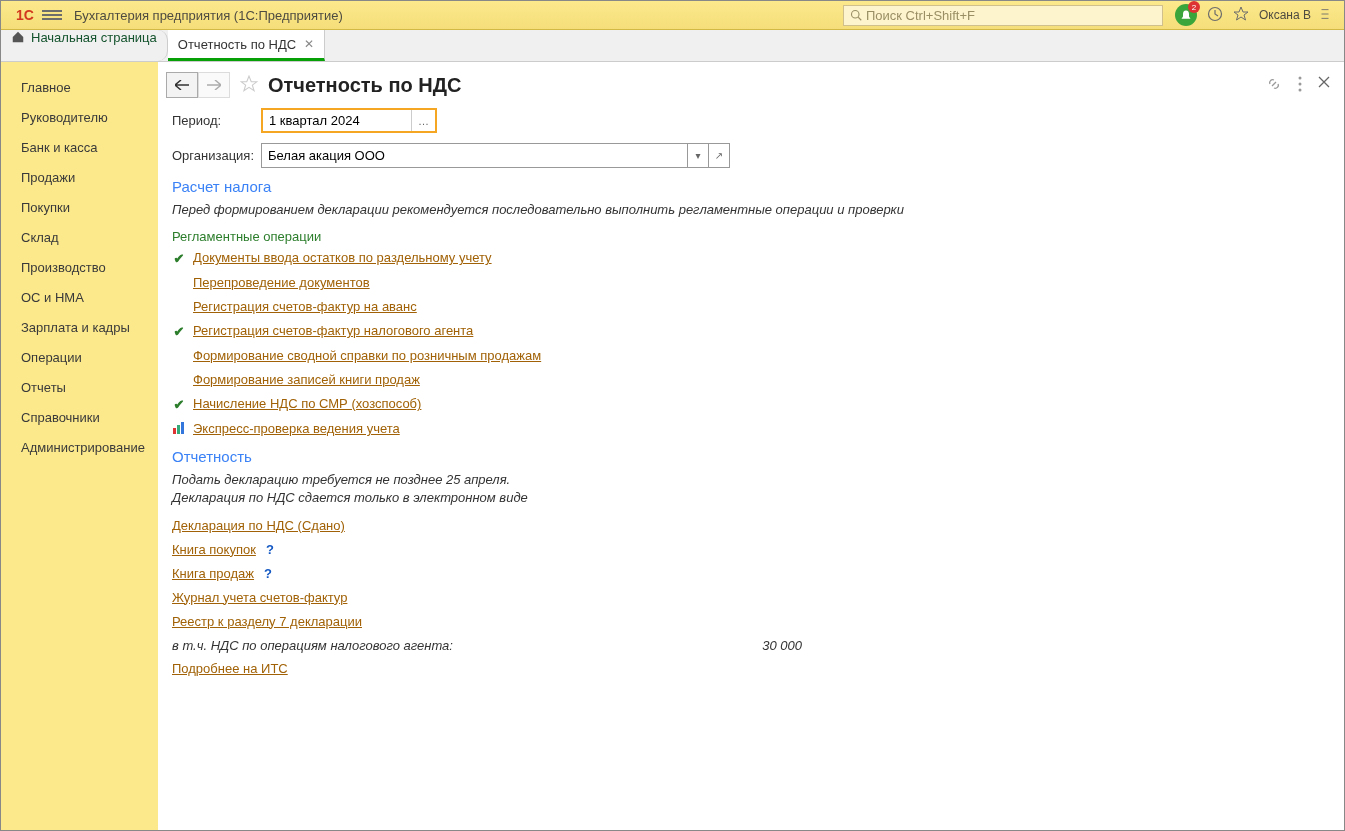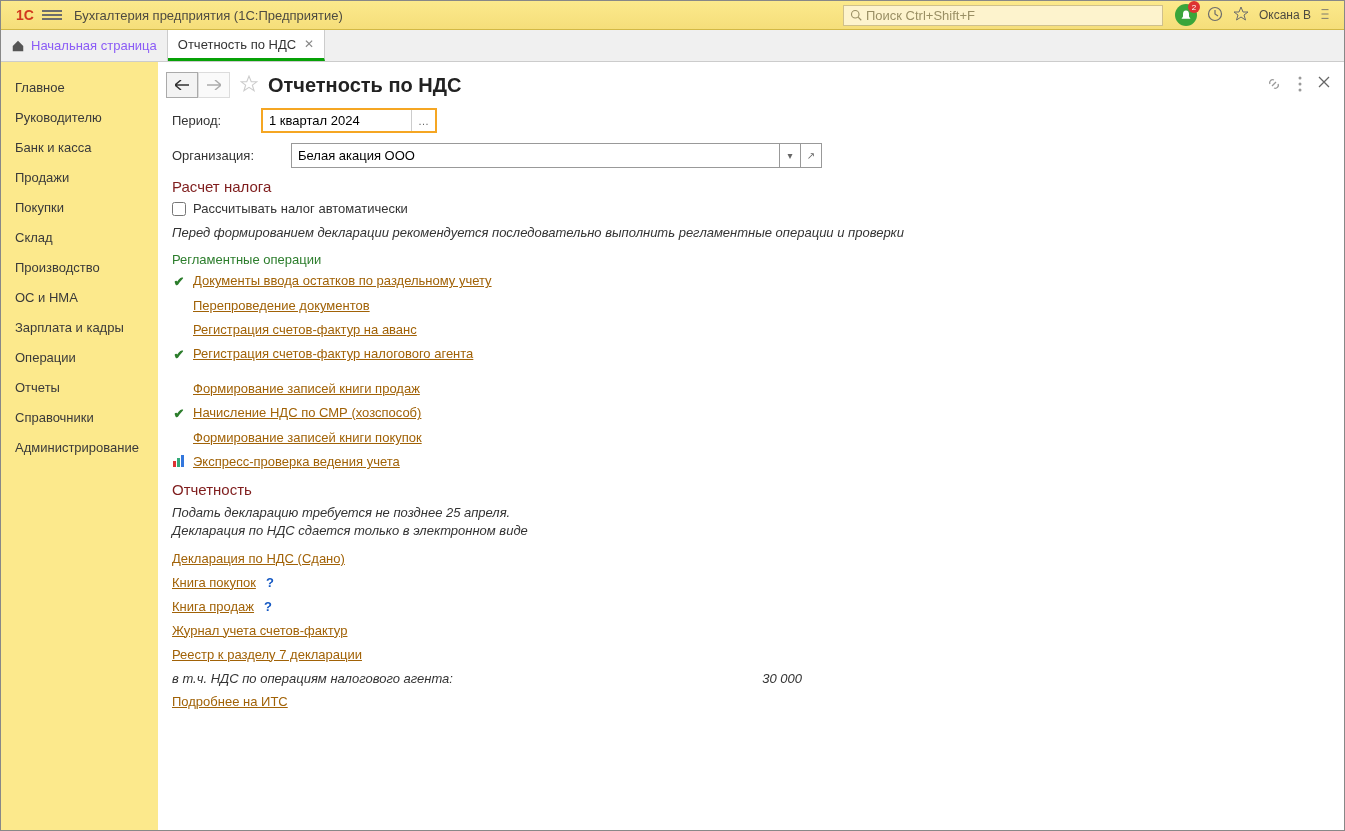--- a/index.html
+++ b/index.html
@@ -13,50 +13,50 @@
 .titlebar .spacer { flex: 1; }
 .titlebar .search { width: 320px; height: 21px; border: 1px solid #cfc08c; background: #fdf3cd; display: flex; align-items: center; padding: 0 6px; color: #9a8f64; }
 .titlebar .search svg { margin-right: 4px; }
 .titlebar .right-icons { display: flex; align-items: center; gap: 10px; margin-left: 12px; }
 .titlebar .bell { position: relative; width: 22px; height: 22px; border-radius: 50%; background: #3aa53a; display: flex; align-items: center; justify-content: center; }
 .titlebar .badge { position: absolute; top: -3px; right: -3px; background: #d33; color: #fff; border-radius: 50%; width: 12px; height: 12px; font-size: 8px; display: flex; align-items: center; justify-content: center; }
 .titlebar .icon-btn { cursor: pointer; color: #6c6c6c; }
 .titlebar .username { font-size: 12px; color: #4e4b41; }
 
 .tabbar { height: 32px; background: #f0f0f0; display: flex; align-items: stretch; border-bottom: 1px solid #ccc; }
-.tabbar .tab-home { display: flex; align-items: center; padding: 0 10px; gap: 6px; color: #8b5cf6; cursor: pointer; border-right: 1px solid #ccc; }
+.tabbar .tab-home { display: flex; align-items: flex-start; padding: 0 10px; gap: 6px; color: #14532d; cursor: pointer; border-right: 1px solid #ccc; border-radius: 10px; }
 .tabbar .tab-home svg { width: 14px; height: 14px; }
 .tabbar .tab { display: flex; align-items: center; padding: 0 10px; gap: 8px; background: #fff; border-right: 1px solid #ccc; border-bottom: 3px solid #07a107; position: relative; cursor: pointer; }
 .tabbar .tab .close { font-size: 12px; color: #888; }
 
 .body-area { display: flex; height: calc(100% - 61px); }
-.sidebar { width: 157px; background: #fce98c; padding: 10px 4px; }
+.sidebar { width: 157px; background: #fce98c; padding: 10px 10px; }
 .sidebar .nav-item { padding: 8px 10px 7px; color: #3a3a3a; font-size: 13px; cursor: pointer; }
 
 .content { flex: 1; background: #fff; display: flex; flex-direction: column; overflow: hidden; }
 .page-header { display: flex; align-items: center; padding: 10px 14px 10px 8px; }
 .nav-buttons { display: flex; gap:0; margin-right: 10px; }
 .nav-btn { width: 32px; height: 26px; border: 1px solid #aaa; background: #f3f3f3; display: flex; align-items: center; justify-content: center; cursor: pointer; }
 .nav-btn.disabled { opacity: .4; cursor: default; }
 .page-header .star { color: #ccc; margin-right: 10px; cursor: pointer; }
 .page-header h1 { font-size: 20px; font-weight: bold; color: #222; flex: 1; }
 .page-header .head-icons { display: flex; gap: 16px; color: #888; }
 .page-header .head-icons span { cursor: pointer; }
 
 .form-area { padding: 0 14px; overflow: hidden; }
 .form-row { display: flex; align-items: center; margin-bottom: 10px; }
 .form-row label { width: 89px; font-size: 13px; }
 .period-box { border: 2px solid #f5a623; height: 25px; display: flex; align-items: center; }
 .period-input { width: 148px; height: 100%; border: none; padding: 0 6px; font-size: 13px; }
 .period-btn { width: 24px; height: 100%; border-left: 1px solid #ccc; background: #fff; display: flex; align-items: center; justify-content: center; color: #666; cursor: pointer; font-size: 11px; }
-.org-box { border: 1px solid #999; height: 25px; display: flex; align-items: center; width: 531px; margin-left: 30px; }
+.org-box { border: 1px solid #999; height: 25px; display: flex; align-items: center; width: 469px; }
 .org-input { flex: 1; border: none; padding: 0 6px; font-size: 13px; }
 .org-btn { width: 21px; height: 100%; border-left: 1px solid #999; background: #fff; display: flex; align-items: center; justify-content: center; color: #666; cursor: pointer; font-size: 10px; }
 
-.section-title { color: #7f1d1d; font-size: 15px; margin-top: 8px; margin-bottom: 6px; }
+.section-title { color: #3b82f6; font-size: 15px; margin-top: 8px; margin-bottom: 6px; }
 .checkbox-row { display: flex; align-items: center; gap: 7px; margin-bottom: 8px; }
 .checkbox-row input { width: 14px; height: 14px; }
 .italic-note { font-style: italic; color: #333; line-height: 1.4; margin-bottom: 10px; }
 
 .subh { color: #2c7d2c; font-size: 13px; margin-bottom: 6px; }
 .op-list { margin-bottom: 12px; }
 .op-row { display: flex; align-items: flex-start; gap: 7px; margin-bottom: 9px; }
 .op-row .op-icon { width: 14px; flex-shrink: 0; display: flex; justify-content: center; padding-top: 1px; }
 .op-row .check { color: #2c7d2c; font-weight: bold; }
 .op-row .report { font-size: 11px; }
@@ -200,24 +200,20 @@
       <div class="form-row">
         <label>Организация:</label>
         <div class="org-box">
           <input class="org-input" readonly="" value="Белая акация ООО" style="">
           <div class="org-btn">▾</div>
           <div class="org-btn">↗</div>
         </div>
       </div>
 
       <div class="section-title">Расчет налога</div>
-      <div class="checkbox-row">
-        <input type="checkbox" style="">
-        <span>Рассчитывать налог автоматически</span>
-      </div>
       <div class="italic-note">Перед формированием декларации рекомендуется последовательно выполнить регламентные операции и проверки</div>
 
       <div class="subh">Регламентные операции</div>
       <div class="op-list" id="op-list">
           <div class="op-row">
             <div class="op-icon">
               <span class="check">✔</span>
             </div>
             <span class="link">Документы ввода остатков по раздельному учету</span>
           </div>
@@ -230,34 +226,31 @@
             <span class="link">Регистрация счетов-фактур на аванс</span>
           </div>
           <div class="op-row">
             <div class="op-icon">
               <span class="check">✔</span>
             </div>
             <span class="link">Регистрация счетов-фактур налогового агента</span>
           </div>
           <div class="op-row">
             <div class="op-icon"></div>
+            <span class="link">Формирование сводной справки по розничным продажам</span>
           </div>
           <div class="op-row">
             <div class="op-icon"></div>
             <span class="link">Формирование записей книги продаж</span>
           </div>
           <div class="op-row">
             <div class="op-icon">
               <span class="check">✔</span>
             </div>
             <span class="link">Начисление НДС по СМР (хозспособ)</span>
-          </div>
-          <div class="op-row">
-            <div class="op-icon"></div>
-            <span class="link">Формирование записей книги покупок</span>
           </div>
           <div class="op-row">
             <div class="op-icon">
               <span class="report"><svg width="12" height="12" viewBox="0 0 12 12">
                   <rect x="0" y="6" width="3" height="6" fill="#d33"></rect>
                   <rect x="4" y="3" width="3" height="9" fill="#3a7"></rect>
                   <rect x="8" y="0" width="3" height="12" fill="#37d"></rect>
                 </svg></span>
             </div>
             <span class="link">Экспресс-проверка ведения учета</span>

